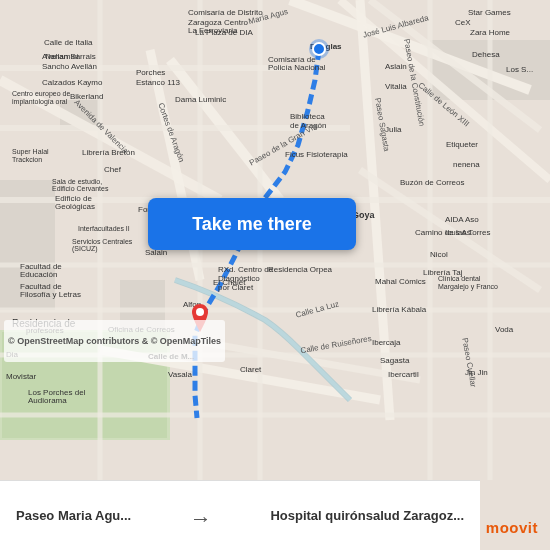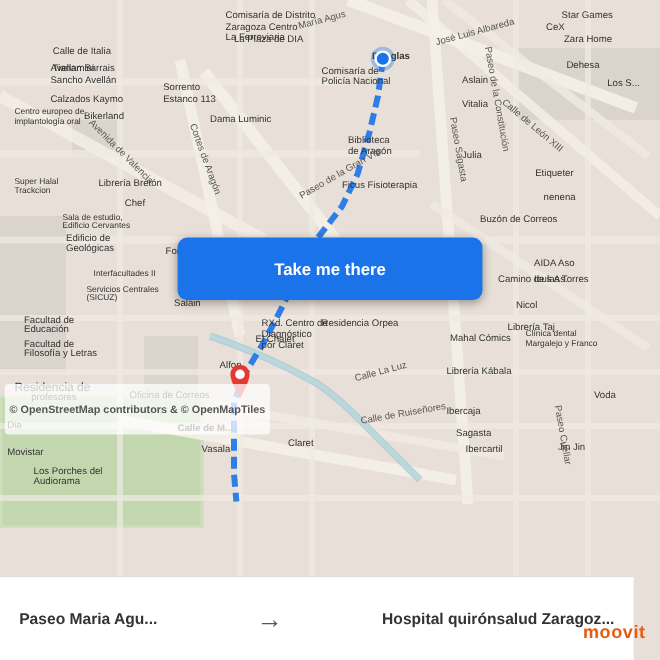--- a/index.html
+++ b/index.html
@@ -16,27 +16,27 @@
     #map-svg {
       position: absolute;
       top: 0; left: 0;
       width: 100%; height: 100%;
     }
 
     #take-me-there-btn {
       position: absolute;
       top: 198px;
       left: 148px;
-      width: 254px;
+      width: 208px;
       height: 52px;
       background: #1a73e8;
       border: none;
       border-radius: 8px;
       color: white;
-      font-size: 14px;
+      font-size: 18px;
       font-weight: bold;
       cursor: pointer;
       box-shadow: 0 2px 8px rgba(0,0,0,0.35);
       z-index: 10;
     }
 
     #destination-pin {
       position: absolute;
       bottom: 148px;
       left: 189px;
@@ -55,21 +55,21 @@
       border: 2px solid white;
       border-radius: 50%;
       box-shadow: 0 0 0 3px rgba(26,115,232,0.35);
       z-index: 8;
     }
 
     #bottom-bar {
       position: absolute;
       bottom: 0;
       left: 0;
-      width: 528px;
+      width: 480px;
       height: 70px;
       background: white;
       display: flex;
       align-items: center;
       justify-content: space-between;
       padding: 0 16px;
       border-top: 1px solid #ddd;
       z-index: 20;
     }
 
@@ -283,21 +283,21 @@
   <div class="map-label" style="top:283px; left:438px; font-size:7px;">Margalejo y Franco</div>
   <div class="map-label" style="top:370px; left:388px; font-size:8px;">Ibercartil</div>
   <div class="map-label" style="top:368px; left:465px; font-size:8px;">Jin Jin</div>
   <div class="map-label" style="top:325px; left:495px; font-size:8px;">Voda</div>
   <div class="map-label" style="top:18px; left:455px; font-size:8px;">CeX</div>
   <div class="map-label" style="top:28px; left:470px; font-size:8px;">Zara Home</div>
   <div class="map-label" style="top:8px; left:468px; font-size:8px;">Star Games</div>
   <div class="map-label" style="top:50px; left:472px; font-size:8px;">Dehesa</div>
   <div class="map-label" style="top:65px; left:506px; font-size:8px;">Los S...</div>
   <div class="map-label" style="top:92px; left:70px; font-size:8px;">Bikerland</div>
-  <div class="map-label" style="top:68px; left:136px; font-size:8px;">Sorrento</div>
+  <div class="map-label" style="top:68px; left:136px; font-size:8px;">Porches</div>
   <div class="map-label" style="top:78px; left:136px; font-size:8px;">Estanco 113</div>
   <div class="map-label" style="top:95px; left:175px; font-size:8px;">Dama Luminic</div>
   <div class="map-label" style="top:140px; font-size:8px; left:446px;">Etiqueter</div>
   <div class="map-label" style="top:160px; left:453px; font-size:8px;">nenena</div>
   <div class="map-label" style="top:52px; left:42px; font-size:8px;">Avellan Sarrais</div>
   <div class="map-label" style="top:62px; left:42px; font-size:8px;">Sancho Avellán</div>
   <div class="map-label" style="top:78px; left:42px; font-size:8px;">Calzados Kaymo</div>
 
   <div id="origin-pin"></div>
 

